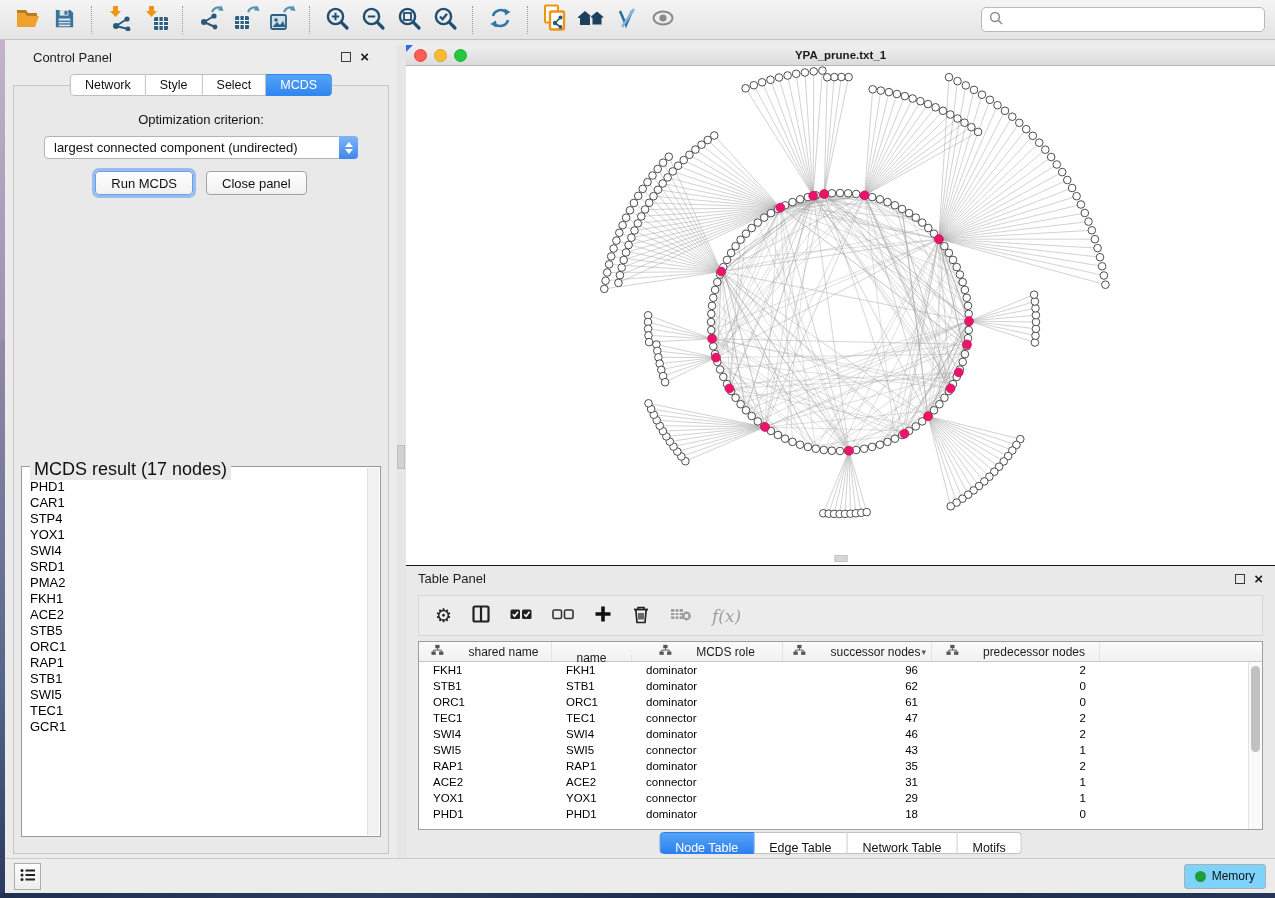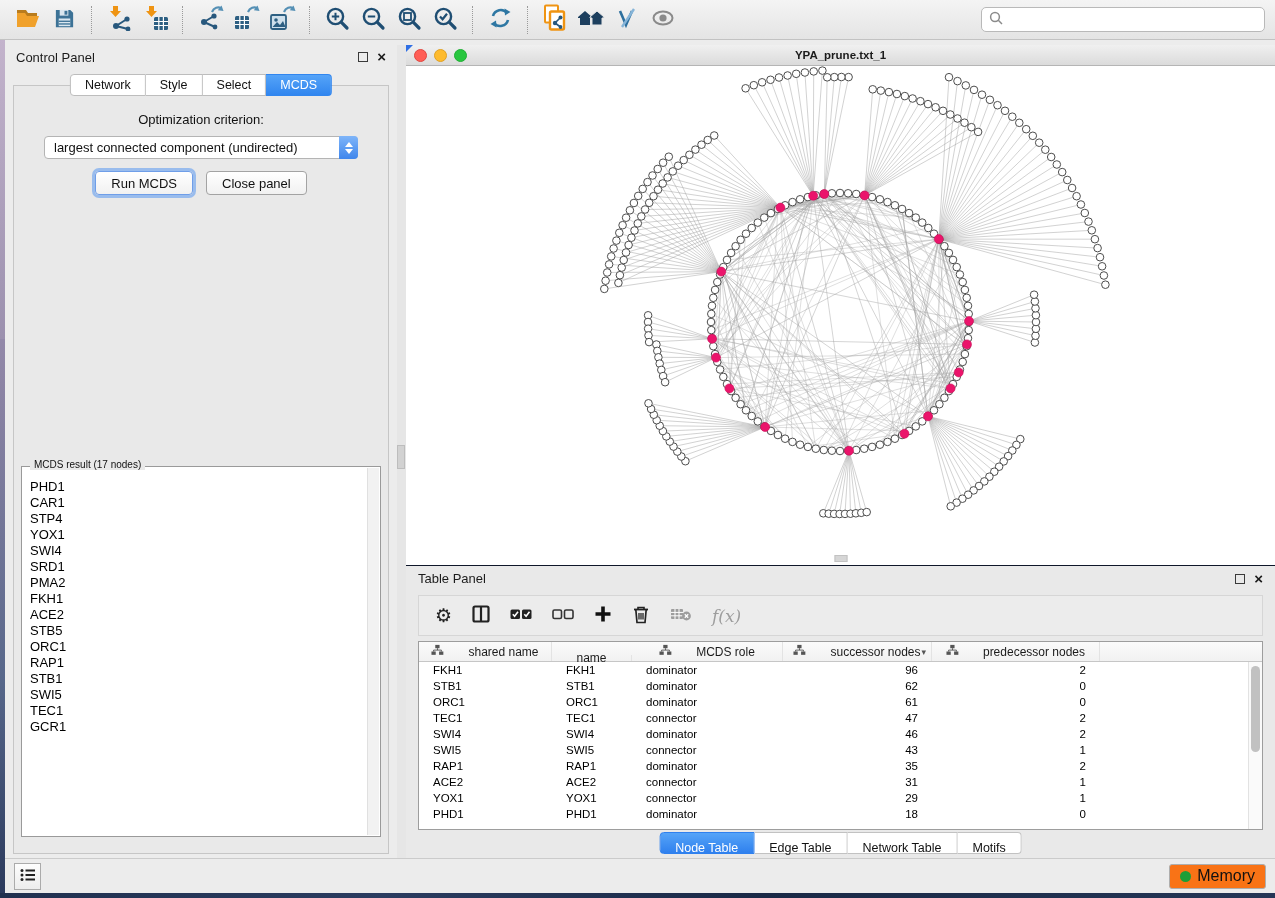--- a/index.html
+++ b/index.html
@@ -20,21 +20,21 @@
   .search-wrap input { border:none; outline:none; flex:1; font-size:12px; background:transparent; }
 
   
   .left-strip { position:absolute; left:0; top:40px; width:5px; height:853px;
     background:linear-gradient(#c3b3cc,#9b90ae 35%,#65719100 0), linear-gradient(#bfaec9,#8d84a5 40%,#57678a 75%,#2b3a5d); }
   .bottom-strip { position:absolute; left:0; top:893px; width:1275px; height:5px;
     background:linear-gradient(90deg,#20304f,#2b3c60 30%,#1a2946 60%,#253656); }
 
   
   .control-panel { position:absolute; left:5px; top:45px; width:392px; height:813px; background:#ececec; }
-  .panel-title-row { height:24px; display:flex; align-items:center; padding:0 11px; font-size:13px; color:#1c1c1c; }
+  .panel-title-row { height:24px; display:flex; align-items:center; padding:0 28px; font-size:13px; color:#1c1c1c; }
   .win-icons { margin-left:auto; display:flex; align-items:center; gap:9px; }
   .float-icon { width:10px; height:10px; border:1.6px solid #3a3a3a; display:inline-block; }
   .close-icon { font-size:15px; font-weight:bold; color:#1a1a1a; line-height:10px; }
 
   .cp-tabs { position:absolute; top:29px; left:50%; transform:translateX(-50%); display:flex; z-index:3; }
   .ctab { height:22px; padding:0 14px; font-size:12.5px; background:#fff; color:#111;
     border:1px solid #bdbdbd; border-left:none; cursor:pointer; }
   .ctab:first-child { border-left:1px solid #bdbdbd; border-radius:4px 0 0 4px; }
   .ctab:last-child { border-radius:0 4px 4px 0; }
   .ctab.active { background:linear-gradient(#55a4f8,#3186ef); border-color:#3186ef; color:#fff; }
@@ -52,21 +52,21 @@
   .tri-up { width:0; height:0; border-left:4px solid transparent; border-right:4px solid transparent; border-bottom:5px solid #fff; }
   .tri-dn { width:0; height:0; border-left:4px solid transparent; border-right:4px solid transparent; border-top:5px solid #fff; }
   .btn-row { margin-top:12px; display:flex; justify-content:center; gap:13px; }
   .btn { height:24px; padding:0 15px; font-size:13px; color:#111;
     background:linear-gradient(#ffffff,#f1f1f1); border:1px solid #a3a3a3; border-radius:4px; cursor:pointer; }
   .btn.focused { box-shadow:0 0 0 3px rgba(110,165,240,.65); border-color:#6f9ee8; }
 
   .result-box { position:absolute; left:7px; right:7px; top:380px; height:371px;
     background:#fff; border:1px solid #9a9a9a; }
   .result-legend { position:absolute; top:-8px; left:8px; background:#e9e9e9;
-    padding:0 4px; font-size:10px; color:#111; }
+    padding:0 4px; font-size:18px; color:#111; }
   .result-list { position:absolute; left:1px; right:14px; top:8px; bottom:1px;
     overflow:hidden; padding:4px 0 0 7px; }
   .result-item { font-size:13px; line-height:16px; color:#000; cursor:default; }
   .result-scroll { position:absolute; right:1px; top:1px; bottom:1px; width:12px;
     background:#f2f2f2; border-left:1px solid #e0e0e0; }
 
   
   .vsplit { position:absolute; left:397px; top:45px; width:9px; height:813px; background:#e6e6e6; }
   .vhandle { width:8px; height:24px; background:#d2d2d2; border:1px solid #bdbdbd; margin-top:400px; cursor:col-resize; }
 
@@ -116,23 +116,23 @@
     border:1px solid #c2c2c2; border-left:none; cursor:pointer; }
   .ptab:first-child { border-left:1px solid #c2c2c2; border-radius:4px 0 0 4px; }
   .ptab:last-child { border-radius:0 4px 4px 0; }
   .ptab.active { background:linear-gradient(#55a4f8,#2f80ee); border-color:#2f80ee; color:#fff; }
 
   
   .statusbar { position:absolute; left:5px; top:858px; width:1270px; height:35px;
     background:#ececec; border-top:1px solid #cbcbcb; display:flex; align-items:center; padding:0 9px; }
   .list-btn { width:27px; height:27px; border:1px solid #ababab; background:linear-gradient(#fdfdfd,#ededed);
     display:flex; align-items:center; justify-content:center; cursor:pointer; }
-  .memory-btn { margin-left:auto; height:25px; border:1px solid #aeaeae; background:#f97316;
+  .memory-btn { margin-left:auto; height:25px; border:1px solid #aeaeae; background:#7dd3fc;
     border-radius:3px; display:flex; align-items:center; gap:6px; padding:0 10px;
-    font-size:16px; color:#111; cursor:pointer; }
+    font-size:12px; color:#111; cursor:pointer; }
   .green-dot { width:11px; height:11px; border-radius:50%; background:#1d9e37; }
 </style>
 </head>
 <body>
 
 <div class="screen">
 
   <div class="toolbar">
     <button class="tbtn">
         <span><svg width="26" height="24" viewBox="0 0 26 24">

